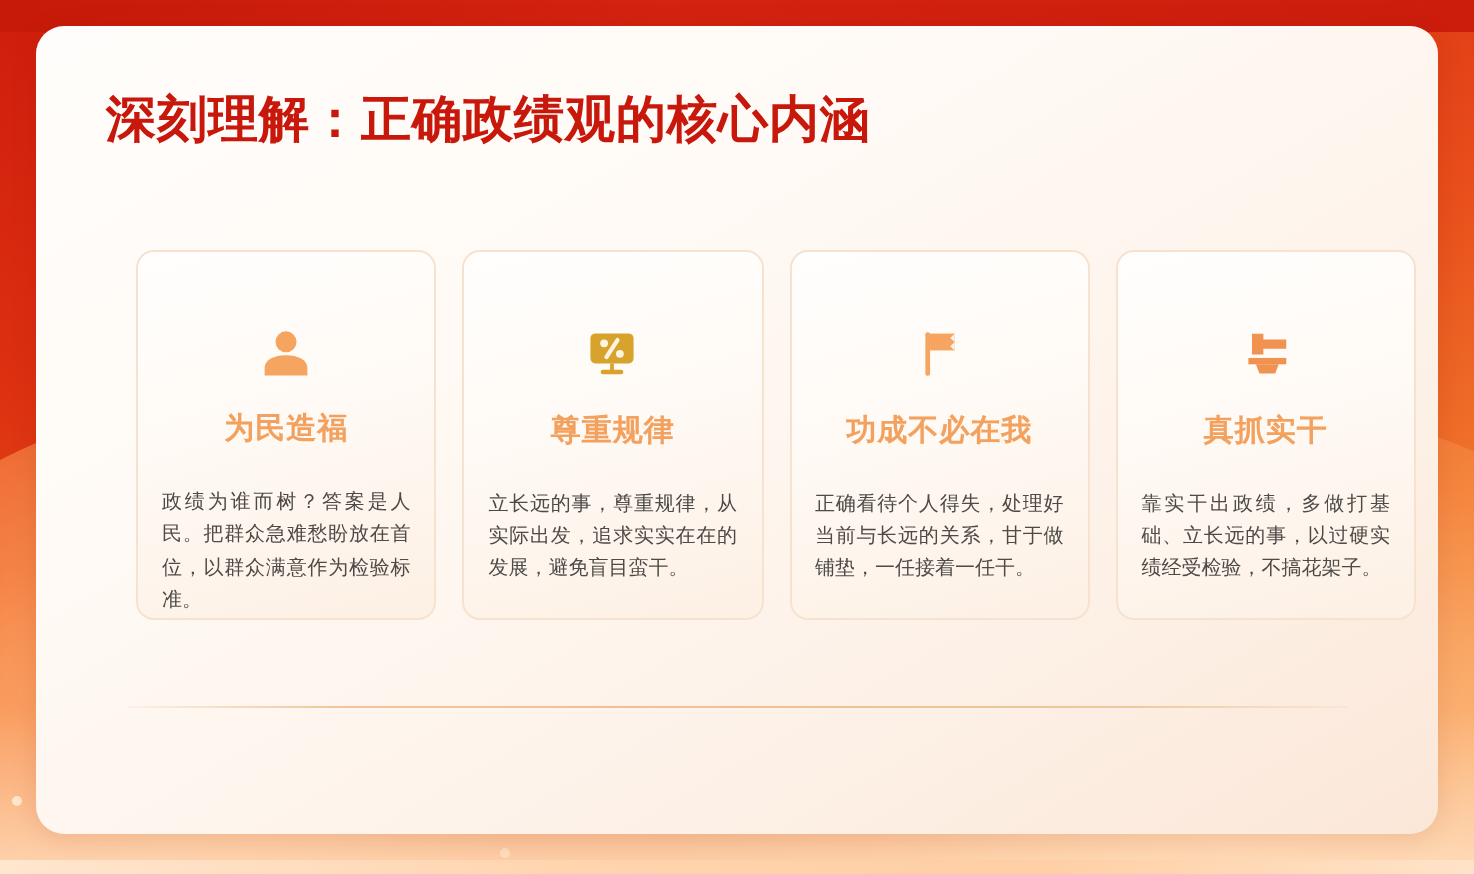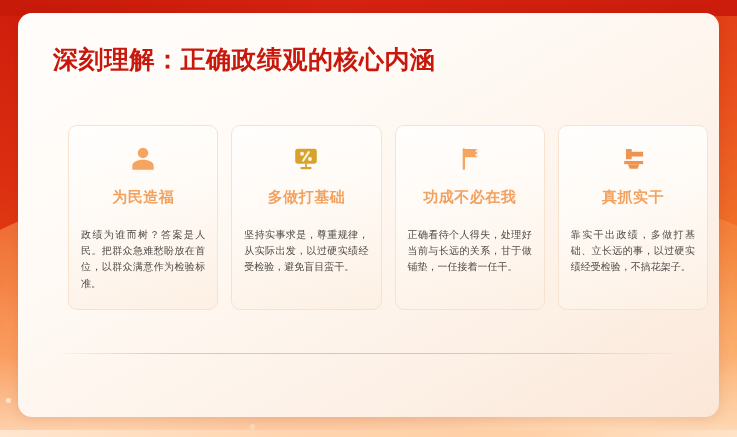--- a/index.html
+++ b/index.html
@@ -99,21 +99,21 @@
     display: flex;
     gap: 13px;
   }
   .card {
     width: 152px;
     height: 185px;
     box-sizing: border-box;
     border: 1px solid #f7e2cf;
     border-radius: 9px;
     background: linear-gradient(165deg, #fffefd 0%, #fffaf5 45%, #fdf0e4 100%);
-    padding: 14px 12px 0 12px;
+    padding: 32px 12px 0 12px;
     display: flex;
     flex-direction: column;
     align-items: center;
   }
   .card-icon {
     height: 34px;
     width: 34px;
     display: flex;
     align-items: center;
     justify-content: center;
@@ -192,22 +192,22 @@
         <div class="card-icon">
           <svg width="30" height="30" viewBox="0 0 32 32" aria-hidden="true">
             <rect x="4.5" y="5" width="23" height="16" rx="2.6" fill="#d8a32c"></rect>
             <rect x="15" y="21" width="2" height="4" fill="#d8a32c"></rect>
             <rect x="10" y="24.4" width="12" height="2.4" rx="1.1" fill="#d8a32c"></rect>
             <circle cx="11.8" cy="10.3" r="2.1" fill="#fdf4e1"></circle>
             <circle cx="20.2" cy="15.9" r="2.1" fill="#fdf4e1"></circle>
             <rect x="14.9" y="6.6" width="2.3" height="13" rx="1.1" fill="#fdf4e1" transform="rotate(33 16 13)"></rect>
           </svg>
         </div>
-        <div class="card-title">多做打基础</div>
-        <div class="card-body">坚持实事求是，尊重规律，从实际出发，以过硬实绩经受检验，避免盲目蛮干。</div>
+        <div class="card-title">尊重规律</div>
+        <div class="card-body">立长远的事，尊重规律，从实际出发，追求实实在在的发展，避免盲目蛮干。</div>
       </div>
 
       <div class="card">
         <div class="card-icon">
           <svg width="30" height="30" viewBox="0 0 32 32" aria-hidden="true">
             <rect x="8.2" y="4.4" width="2.5" height="23.2" rx="1.1" fill="#f5a55f"></rect>
             <path d="M10.7 5.2h13.1l-2.4 2.9 2.4 2.9H10.7z" fill="#f5a55f"></path>
             <path d="M10.7 5.2h13.1v8.9H10.7z" fill="#f5a55f"></path>
             <path d="M23.8 5.2l-2.3 2.2 2.3 2.2v-4.4z" fill="#fdf3e9"></path>
             <path d="M23.8 9.6l-2.3 2.2 2.3 2.3V9.6z" fill="#fdf3e9"></path>

